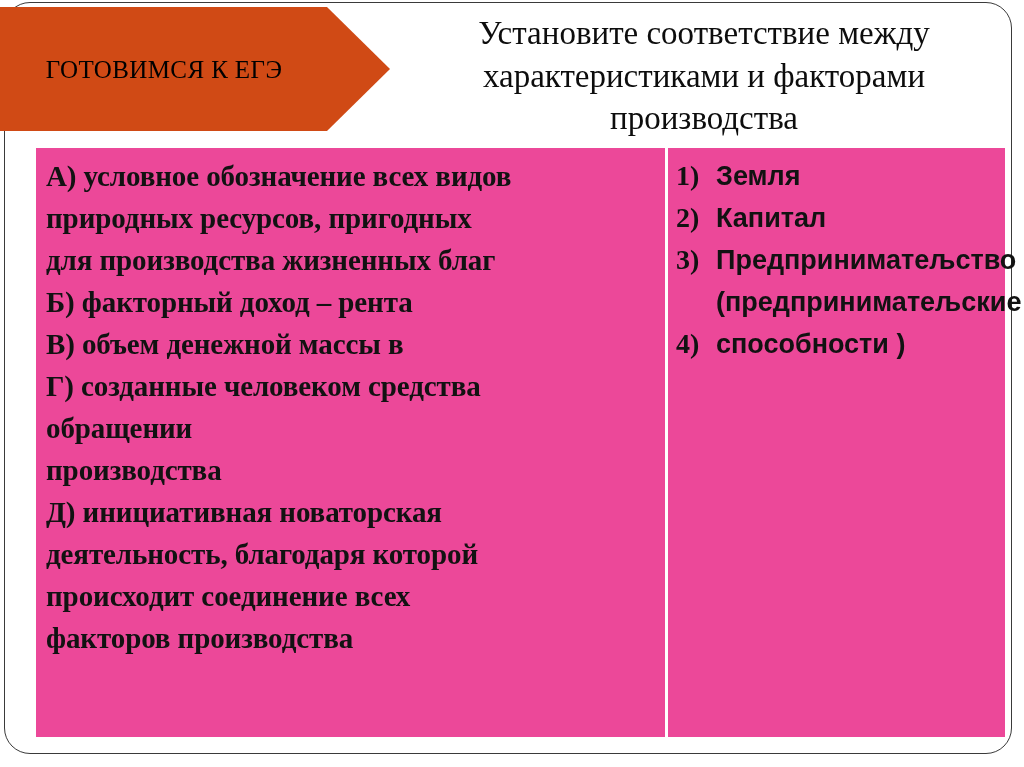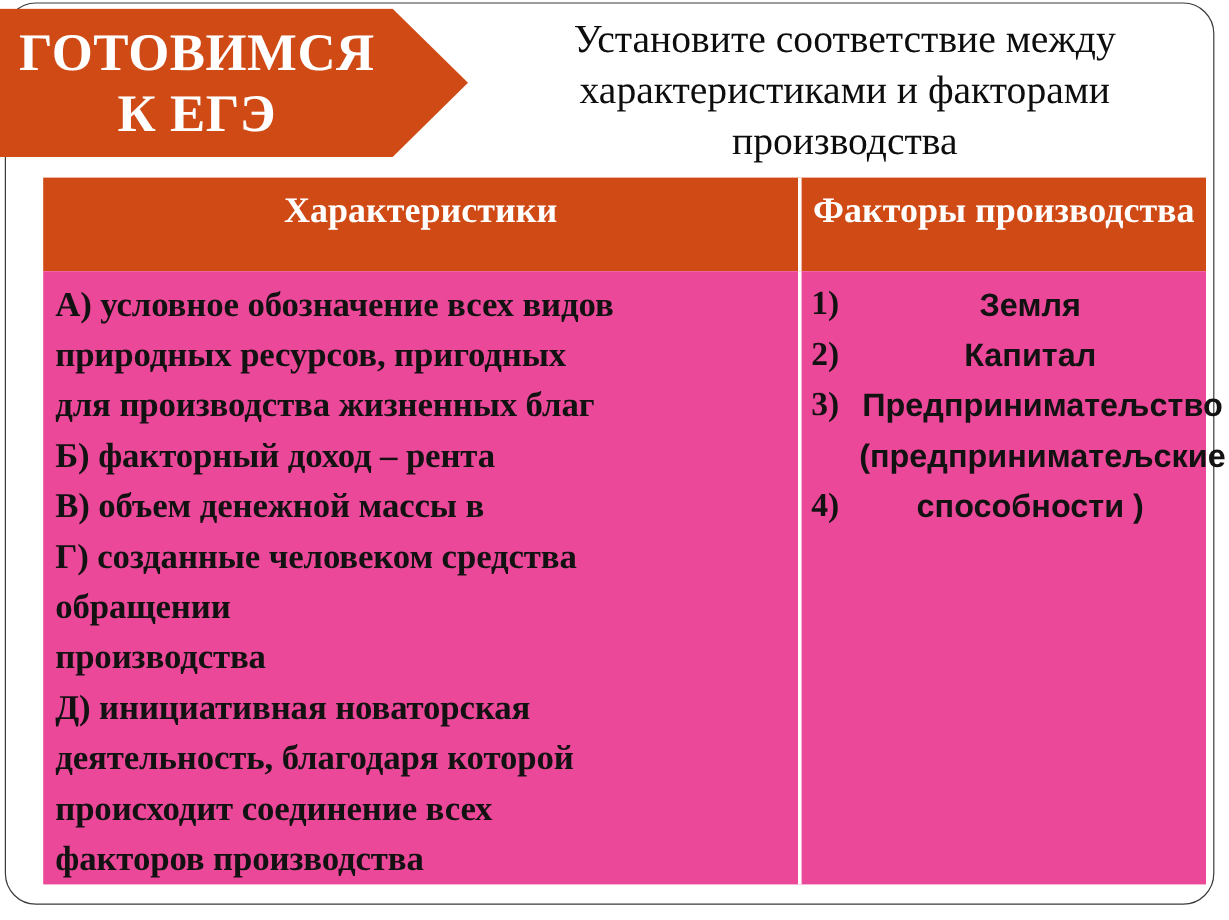--- a/index.html
+++ b/index.html
@@ -42,24 +42,24 @@
     -webkit-clip-path: polygon(0 0, 327px 0, 100% 50%, 327px 100%, 0 100%);
     clip-path: polygon(0 0, 327px 0, 100% 50%, 327px 100%, 0 100%);
     display: flex;
     align-items: center;
     justify-content: center;
     padding-right: 62px;
     box-sizing: border-box;
   }
 
   .arrow-banner-text {
-    color: #ffffff;
-    font-family: "Liberation Serif", "DejaVu Serif", serif;
-    font-weight: bold;
-    font-size: 44px;
+    color: #000000;
+    font-family: "Liberation Serif", "DejaVu Serif", serif;
+    font-weight: normal;
+    font-size: 25px;
     line-height: 1.16;
     text-align: center;
     letter-spacing: 0.4px;
     width: 300px;
   }
 
   
   .slide-title {
     position: absolute;
     left: 404px;
@@ -156,42 +156,37 @@
     flex: 0 0 40px;
     font-family: "Liberation Serif", "DejaVu Serif", serif;
     font-weight: bold;
     font-size: 28px;
     line-height: 42px;
   }
 
   .factor-text {
     flex: 1 1 auto;
     white-space: pre-line;
-    text-align: center;
   }
 </style>
 </head>
 <body>
 
 <div id="slide" style="--accent: #d04a15;">
 
   <div class="slide-frame"></div>
 
   <div class="arrow-banner">
     <div class="arrow-banner-text">ГОТОВИМСЯ К ЕГЭ</div>
   </div>
 
   <div class="slide-title">Установите соответствие между характеристиками и факторами производства</div>
 
   <div class="match-table">
 
-    <div class="table-head">
-      <div class="col-left">Характеристики</div>
-      <div class="col-right">Факторы производства</div>
-    </div>
 
     <div class="table-body">
 
       <div class="col-left">
         <ul class="char-list" id="char-list">
             <li class="char-item">А) условное обозначение всех видов</li>
             <li class="char-item">природных ресурсов, пригодных</li>
             <li class="char-item">для производства жизненных благ</li>
             <li class="char-item">Б) факторный доход – рента</li>
             <li class="char-item">В) объем денежной массы в</li>

